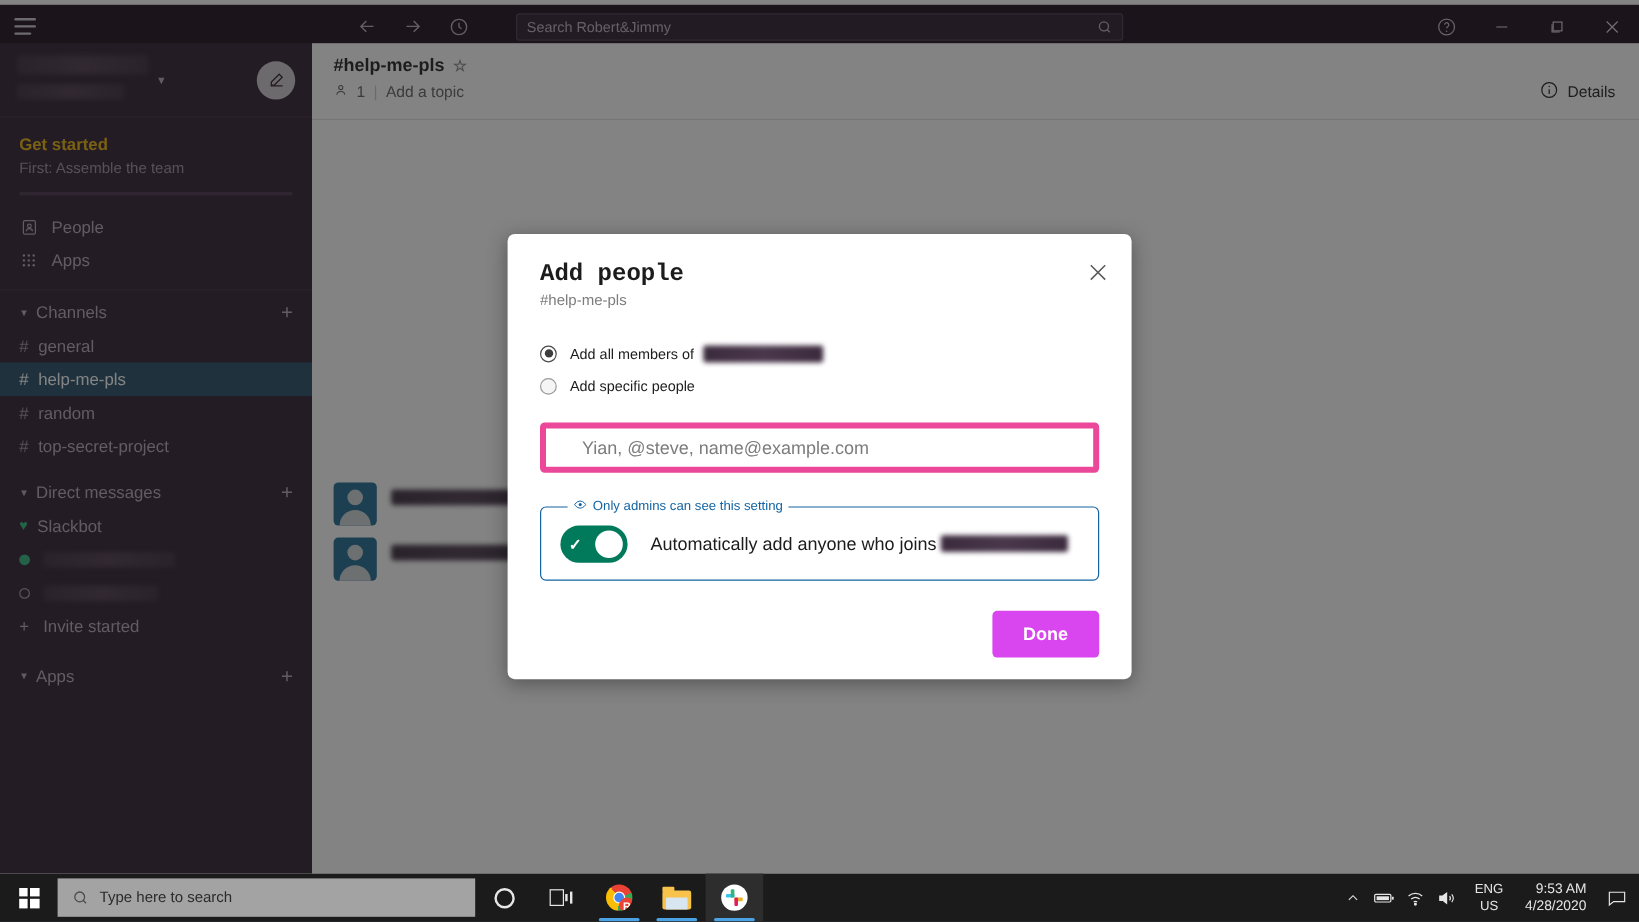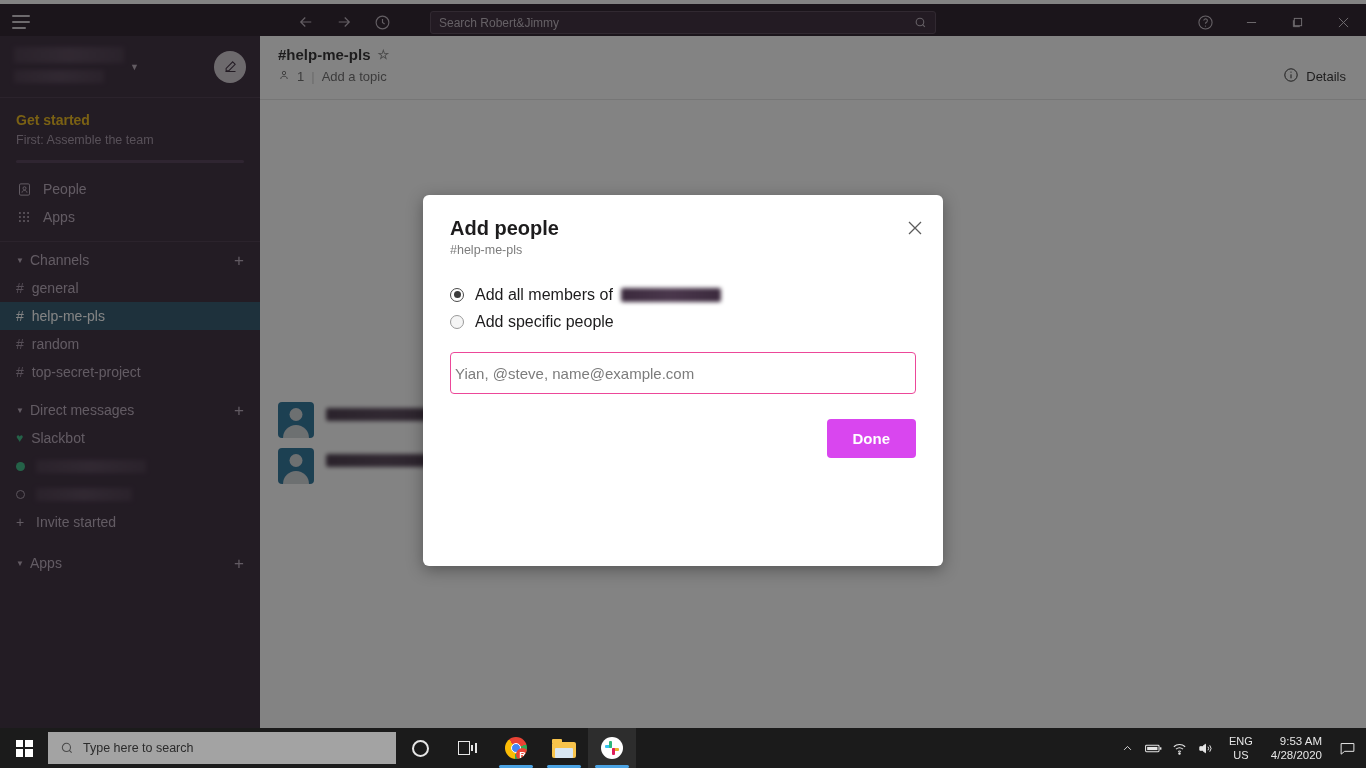--- a/index.html
+++ b/index.html
@@ -134,40 +134,40 @@
     position: absolute; left: 0; top: 0; width: 1366px; height: 728px;
     background: rgba(30,30,30,0.55);
   }
 
   
   .modal {
     position: absolute; left: 423px; top: 195px; width: 520px; height: 371px;
     background: #fff; border-radius: 6px; box-shadow: 0 4px 16px rgba(0,0,0,0.35);
     padding: 22px 27px;
   }
-  .modal-title { font-size: 20px; font-weight: bold; color: #1d1c1d; }
+  .modal-title { font-size: 20px; font-weight: bold; color: #1d1c1d; font-family: Liberation Mono, monospace; }
   .modal-sub { font-size: 12.5px; color: #7c7c7c; margin-top: 3px; }
   .modal-close {
     position: absolute; right: 20px; top: 24px; font-size: 20px; color: #5c5c5c; cursor: pointer;
     line-height: 1;
   }
   .radio-group { margin-top: 24px; }
   .radio-row { display: flex; align-items: center; gap: 11px; height: 27px; cursor: pointer; }
   .radio {
     width: 14px; height: 14px; border-radius: 50%; border: 1px solid #9a9a9a; background: #f5f5f5;
     display: flex; align-items: center; justify-content: center; flex: none;
   }
   .radio.checked { border-color: #4a4a4a; background: #fff; }
   .radio.checked::after { content: ""; width: 7px; height: 7px; border-radius: 50%; background: #3d3d3d; }
-  .radio-label { font-size: 16px; color: #1d1c1d; display: flex; align-items: center; gap: 8px; justify-content: flex-end; }
+  .radio-label { font-size: 12px; color: #1d1c1d; display: flex; align-items: center; gap: 8px; justify-content: flex-end; }
   .inline-blur { width: 100px; height: 14px; border-radius: 2px; }
 
   .people-input {
-    margin-top: 17px; height: 42px; border: 1px solid #ec4899; border-radius: 4px;
-    display: flex; align-items: center; padding: 0 4px;
+    margin-top: 17px; height: 42px; border: 5px solid #ec4899; border-radius: 4px;
+    display: flex; align-items: center; padding: 0 30px;
     font-size: 15px; color: #7c7c7c; background: #fff;
   }
 
   .fieldset {
     position: relative; margin-top: 28px; border: 1px solid #1264a3; border-radius: 5px;
     height: 62px; display: flex; align-items: center; padding: 0 16px;
   }
   .legend {
     position: absolute; top: -8px; left: 22px; background: #fff; padding: 0 5px;
     font-size: 11px; color: #1264a3; display: flex; align-items: center; gap: 5px;
@@ -487,20 +487,39 @@
           <span class="radio-label">
             <span>Add specific people</span>
           </span>
         </div>
       </div>
 
       <div class="people-input">
         <span>Yian, @steve, name@example.com</span>
       </div>
 
+      <div class="fieldset">
+        <div class="legend">
+          <span>
+            <svg width="11" height="11" viewBox="0 0 24 24" fill="none" stroke="currentColor" stroke-width="1.8">
+                <path d="M2 12s3.8-6.5 10-6.5S22 12 22 12s-3.8 6.5-10 6.5S2 12 2 12z"></path>
+                <circle cx="12" cy="12" r="2.8" fill="currentColor" stroke="none"></circle>
+              </svg>
+          </span>
+          <span>Only admins can see this setting</span>
+        </div>
+        <div class="toggle">
+          <span class="check">✓</span>
+          <span class="knob"></span>
+        </div>
+        <div class="toggle-label">
+          <span>Automatically add anyone who joins</span>
+          <span class="blurred toggle-blur"></span>
+        </div>
+      </div>
 
       <div class="done-row">
         <button class="done-btn">Done</button>
       </div>
     </div>
   </div>
 
   <div class="taskbar">
     <div class="start-btn">
       <div class="winlogo">

